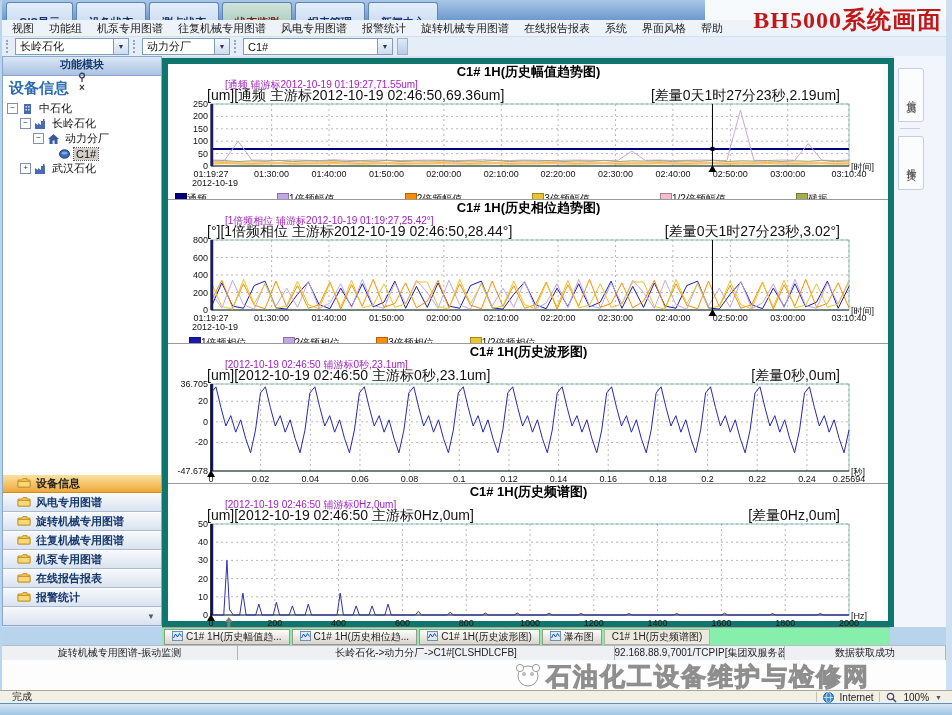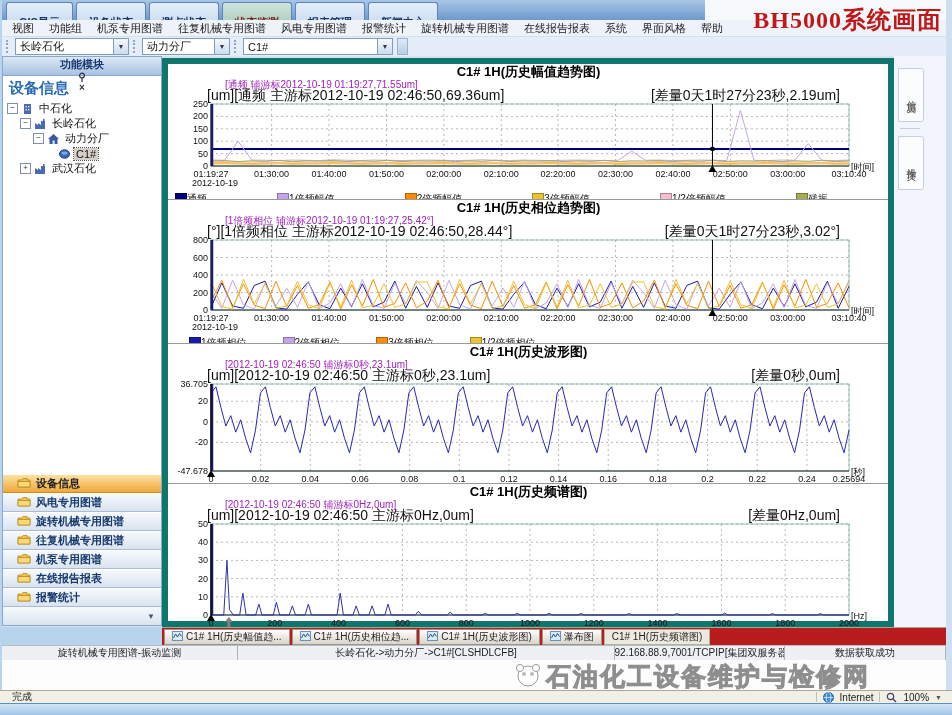--- a/index.html
+++ b/index.html
@@ -61,21 +61,21 @@
   .legend.spread{justify-content:space-between;}
   .legend.left{gap:36px;padding-left:20px;}
   .lg-item{display:flex;align-items:center;white-space:nowrap;}
   .lg-sq{width:10px;height:9px;border:1px solid rgba(0,0,0,.3);display:inline-block;}
   
   #right-gutter{left:894px;top:56px;width:52px;height:571px;background:#f2f5fb;}
   .v-tab{position:absolute;left:4px;width:24px;height:52px;background:#fbfcfe;border:1px solid #c4d0e2;border-radius:0 3px 3px 0;
          writing-mode:vertical-rl;text-orientation:upright;font-size:10px;color:#555;display:flex;align-items:center;justify-content:center;letter-spacing:2px;}
   .v-div{position:absolute;left:6px;width:20px;height:1px;background:#c4d0e2;}
   
-  #bottom-tabs{left:162px;top:627px;width:784px;height:18px;background:#b91c1c;border-top:1px solid #a8a496;
+  #bottom-tabs{left:162px;top:627px;width:728px;height:18px;background:#86efac;border-top:1px solid #a8a496;
                display:flex;gap:2px;align-items:flex-end;padding:2px 0 0 2px;box-sizing:border-box;}
   .b-tab{height:14px;display:flex;align-items:center;gap:3px;padding:0 7px;font-size:10px;color:#222;
          background:linear-gradient(#fdfdfb,#d9d5cb);border:1px solid #9a968c;white-space:nowrap;}
   .b-tab.active{background:#eceade;border-color:#b4b0a4;}
   
   #statusbar{left:2px;top:645px;width:944px;height:15px;background:#eef0f4;border-top:1px solid #b8bcc4;display:flex;box-sizing:border-box;}
   .status-seg{border-right:1px solid #b0b4bc;font-size:10px;color:#222;display:flex;align-items:center;justify-content:center;
               white-space:nowrap;overflow:hidden;}
   
   #wm-row{left:2px;top:660px;width:944px;height:30px;background:#fdfdfd;}

